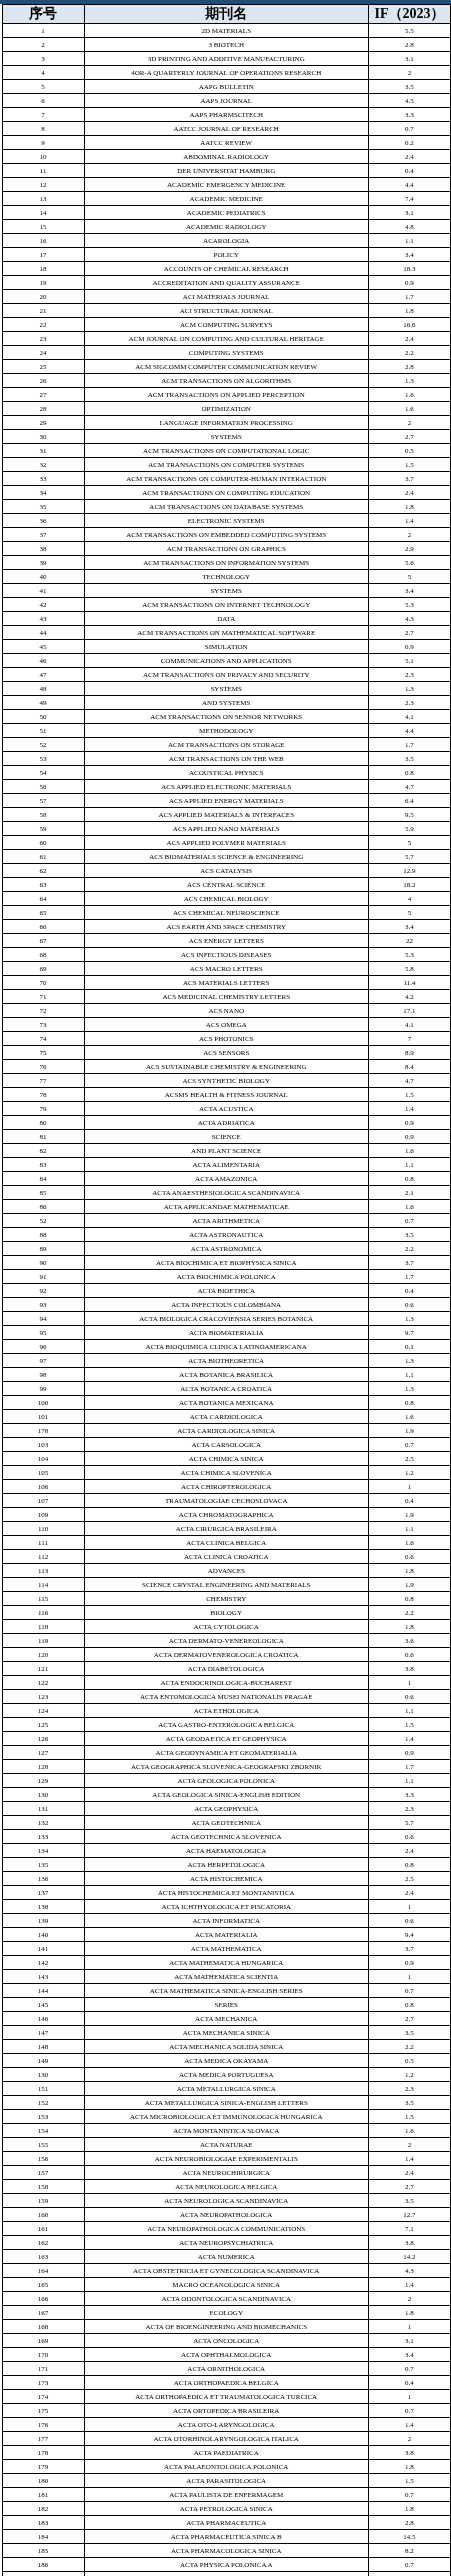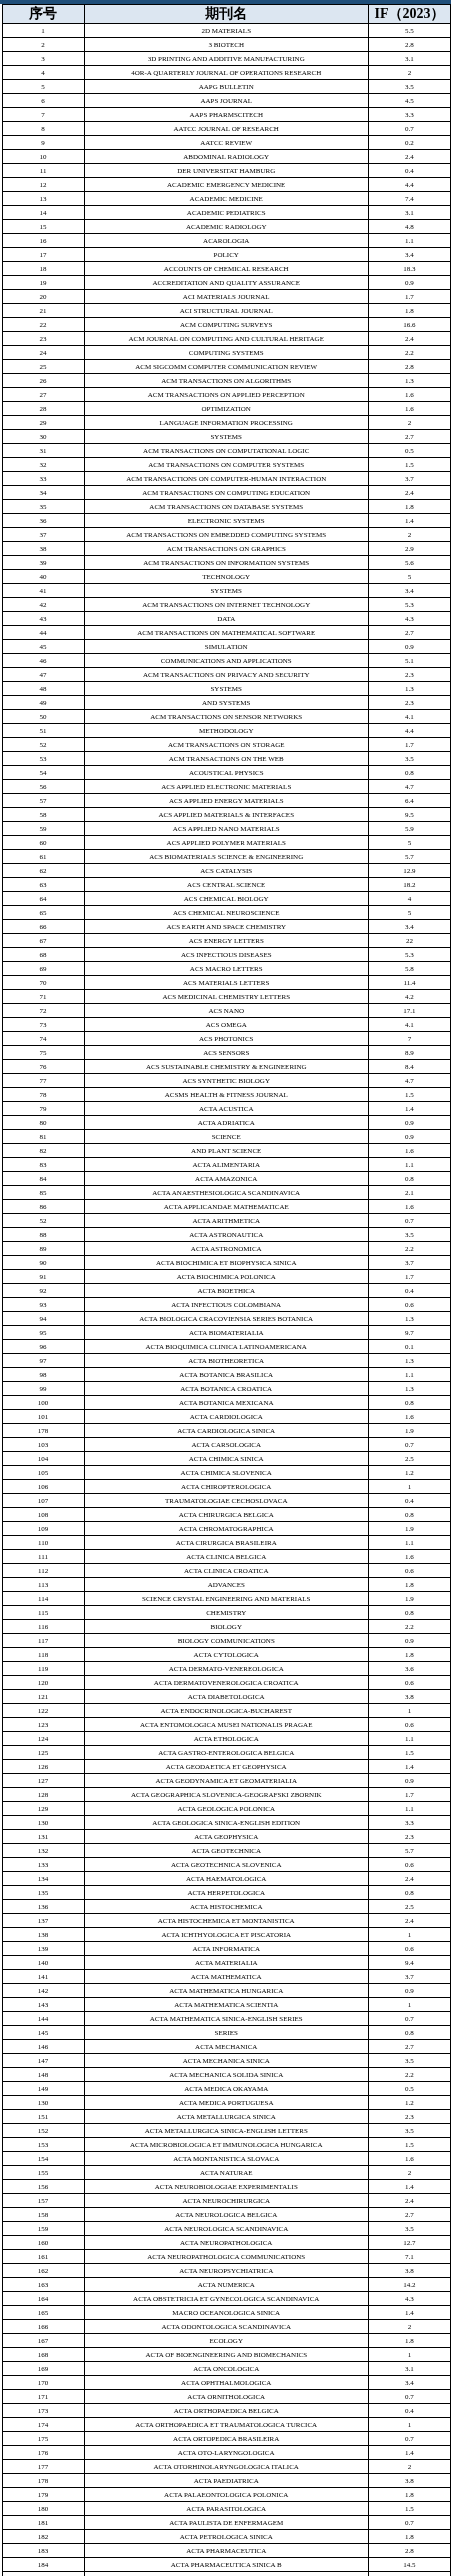--- a/index.html
+++ b/index.html
@@ -587,25 +587,20 @@
           <td>106</td>
           <td>ACTA CHIROPTEROLOGICA</td>
           <td>1</td>
         </tr>
         <tr>
           <td>107</td>
           <td>TRAUMATOLOGIAE CECHOSLOVACA</td>
           <td>0.4</td>
         </tr>
         <tr>
-          <td>108</td>
-          <td>ACTA CHIRURGICA BELGICA</td>
-          <td>0.8</td>
-        </tr>
-        <tr>
           <td>109</td>
           <td>ACTA CHROMATOGRAPHICA</td>
           <td>1.9</td>
         </tr>
         <tr>
           <td>110</td>
           <td>ACTA CIRURGICA BRASILEIRA</td>
           <td>1.1</td>
         </tr>
         <tr>
@@ -630,25 +625,20 @@
         </tr>
         <tr>
           <td>115</td>
           <td>CHEMISTRY</td>
           <td>0.8</td>
         </tr>
         <tr>
           <td>116</td>
           <td>BIOLOGY</td>
           <td>2.2</td>
-        </tr>
-        <tr>
-          <td>117</td>
-          <td>BIOLOGY COMMUNICATIONS</td>
-          <td>0.9</td>
         </tr>
         <tr>
           <td>118</td>
           <td>ACTA CYTOLOGICA</td>
           <td>1.8</td>
         </tr>
         <tr>
           <td>119</td>
           <td>ACTA DERMATO-VENEREOLOGICA</td>
           <td>3.6</td>

